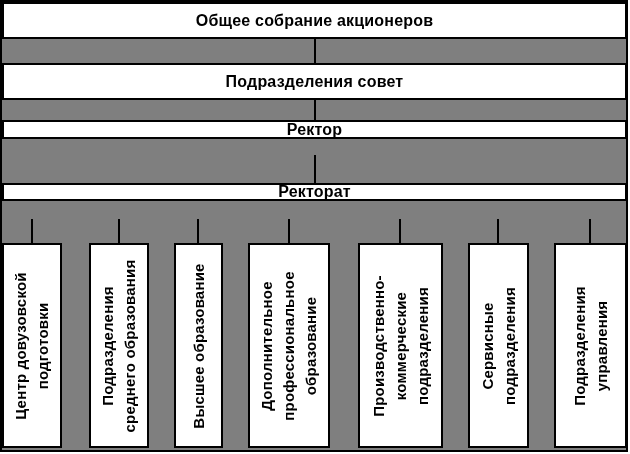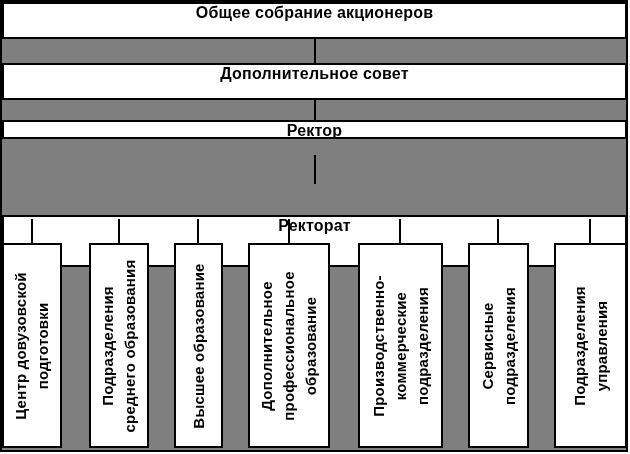--- a/index.html
+++ b/index.html
@@ -23,31 +23,31 @@
     border: 2px solid #000000;
   }
   .hbox {
     position: absolute;
     box-sizing: border-box;
     left: 2px;
     width: 625px;
     background: #ffffff;
     border: 2px solid #000000;
     display: flex;
-    align-items: flex-start;
+    align-items: center;
     justify-content: center;
     font-size: 16px;
     font-weight: bold;
     color: #000000;
     letter-spacing: 0.2px;
   }
   .hbox-1 { top: 2px;   height: 37px; }
   .hbox-2 { top: 63px;  height: 37px; }
   .hbox-3 { top: 120px; height: 19px; }
-  .hbox-4 { top: 183px; height: 52px; margin-top: 32px; }
+  .hbox-4 { top: 183px; height: 18px; }
 
   .vconn {
     position: absolute;
     width: 2px;
     background: #000000;
   }
   .conn-1 { left: 314px; top: 39px;  height: 25px; }
   .conn-2 { left: 314px; top: 100px; height: 21px; }
   .conn-3 { left: 314px; top: 155px; height: 29px; }
   .dconn  { top: 219px; height: 25px; }
@@ -84,21 +84,21 @@
 </style>
 </head>
 <body>
 
 <div class="canvas"></div>
 
 <div class="hbox hbox-1">
   <span>Общее собрание акционеров</span>
 </div>
 <div class="hbox hbox-2">
-  <span>Дополнительное совет</span>
+  <span>Подразделения совет</span>
 </div>
 <div class="hbox hbox-3">
   <span>Ректор</span>
 </div>
 <div class="hbox hbox-4">
   <span>Ректорат</span>
 </div>
 
 <div class="vconn conn-1"></div>
 <div class="vconn conn-2"></div>

